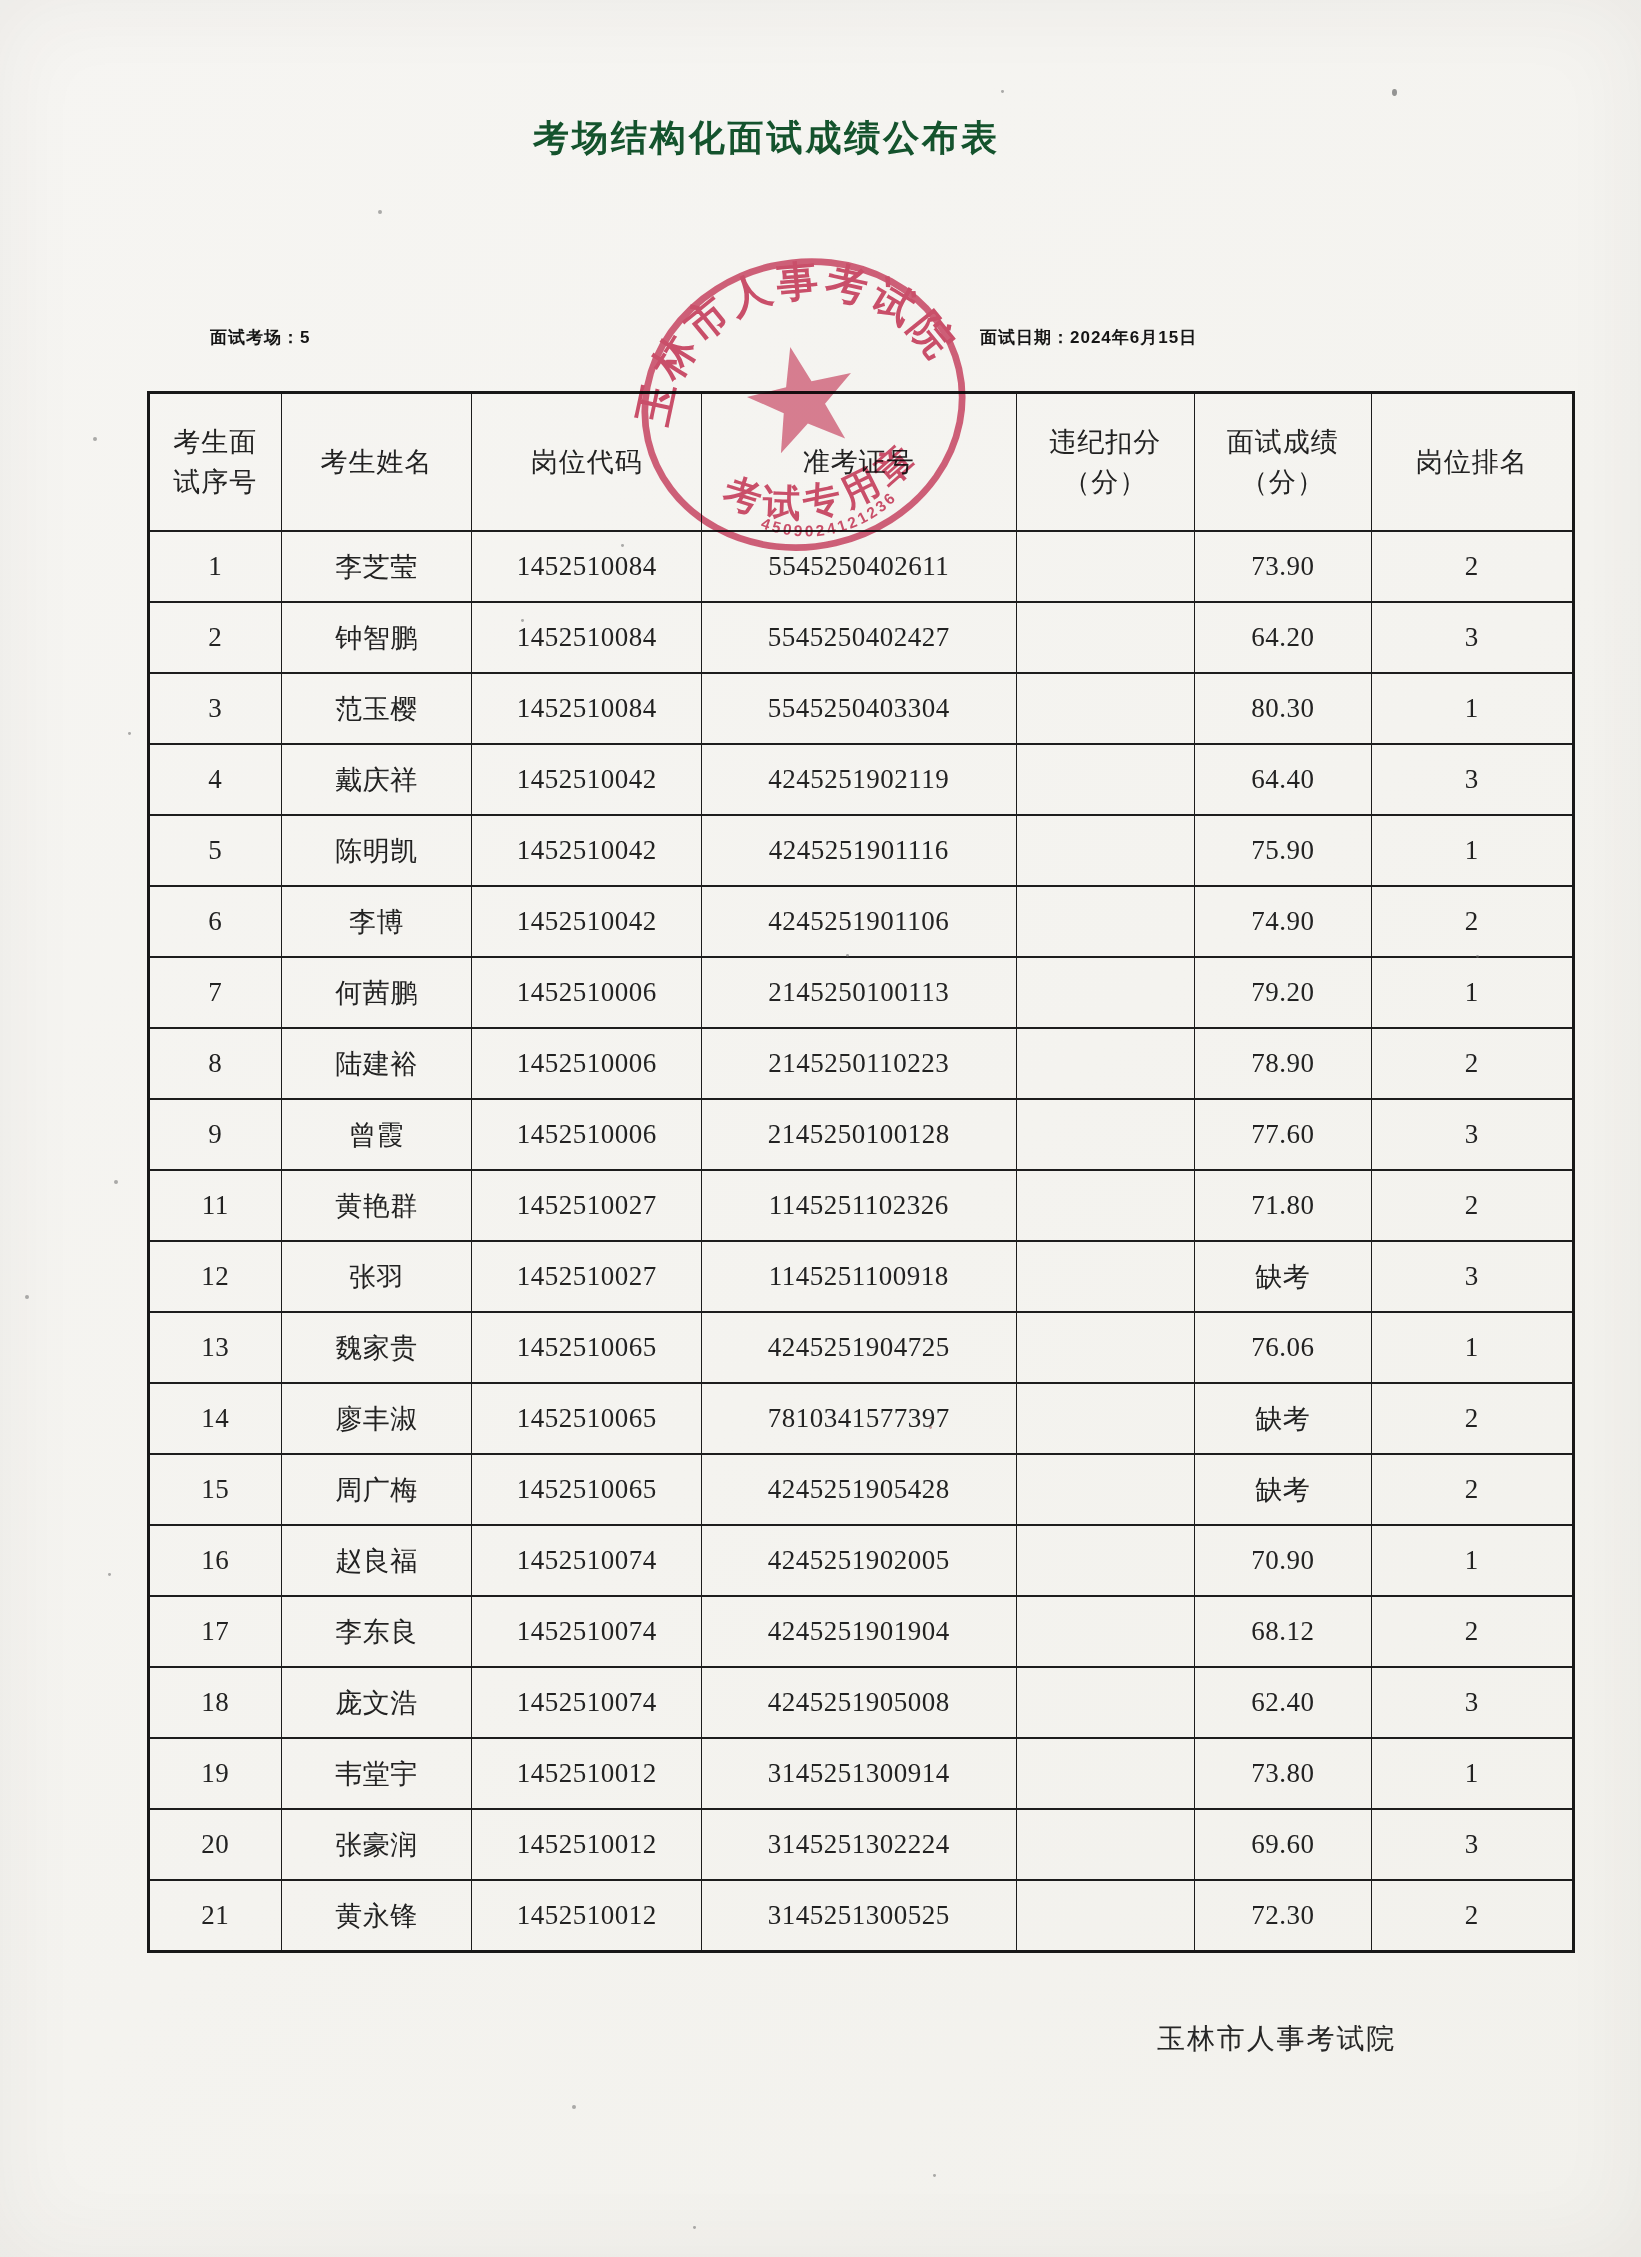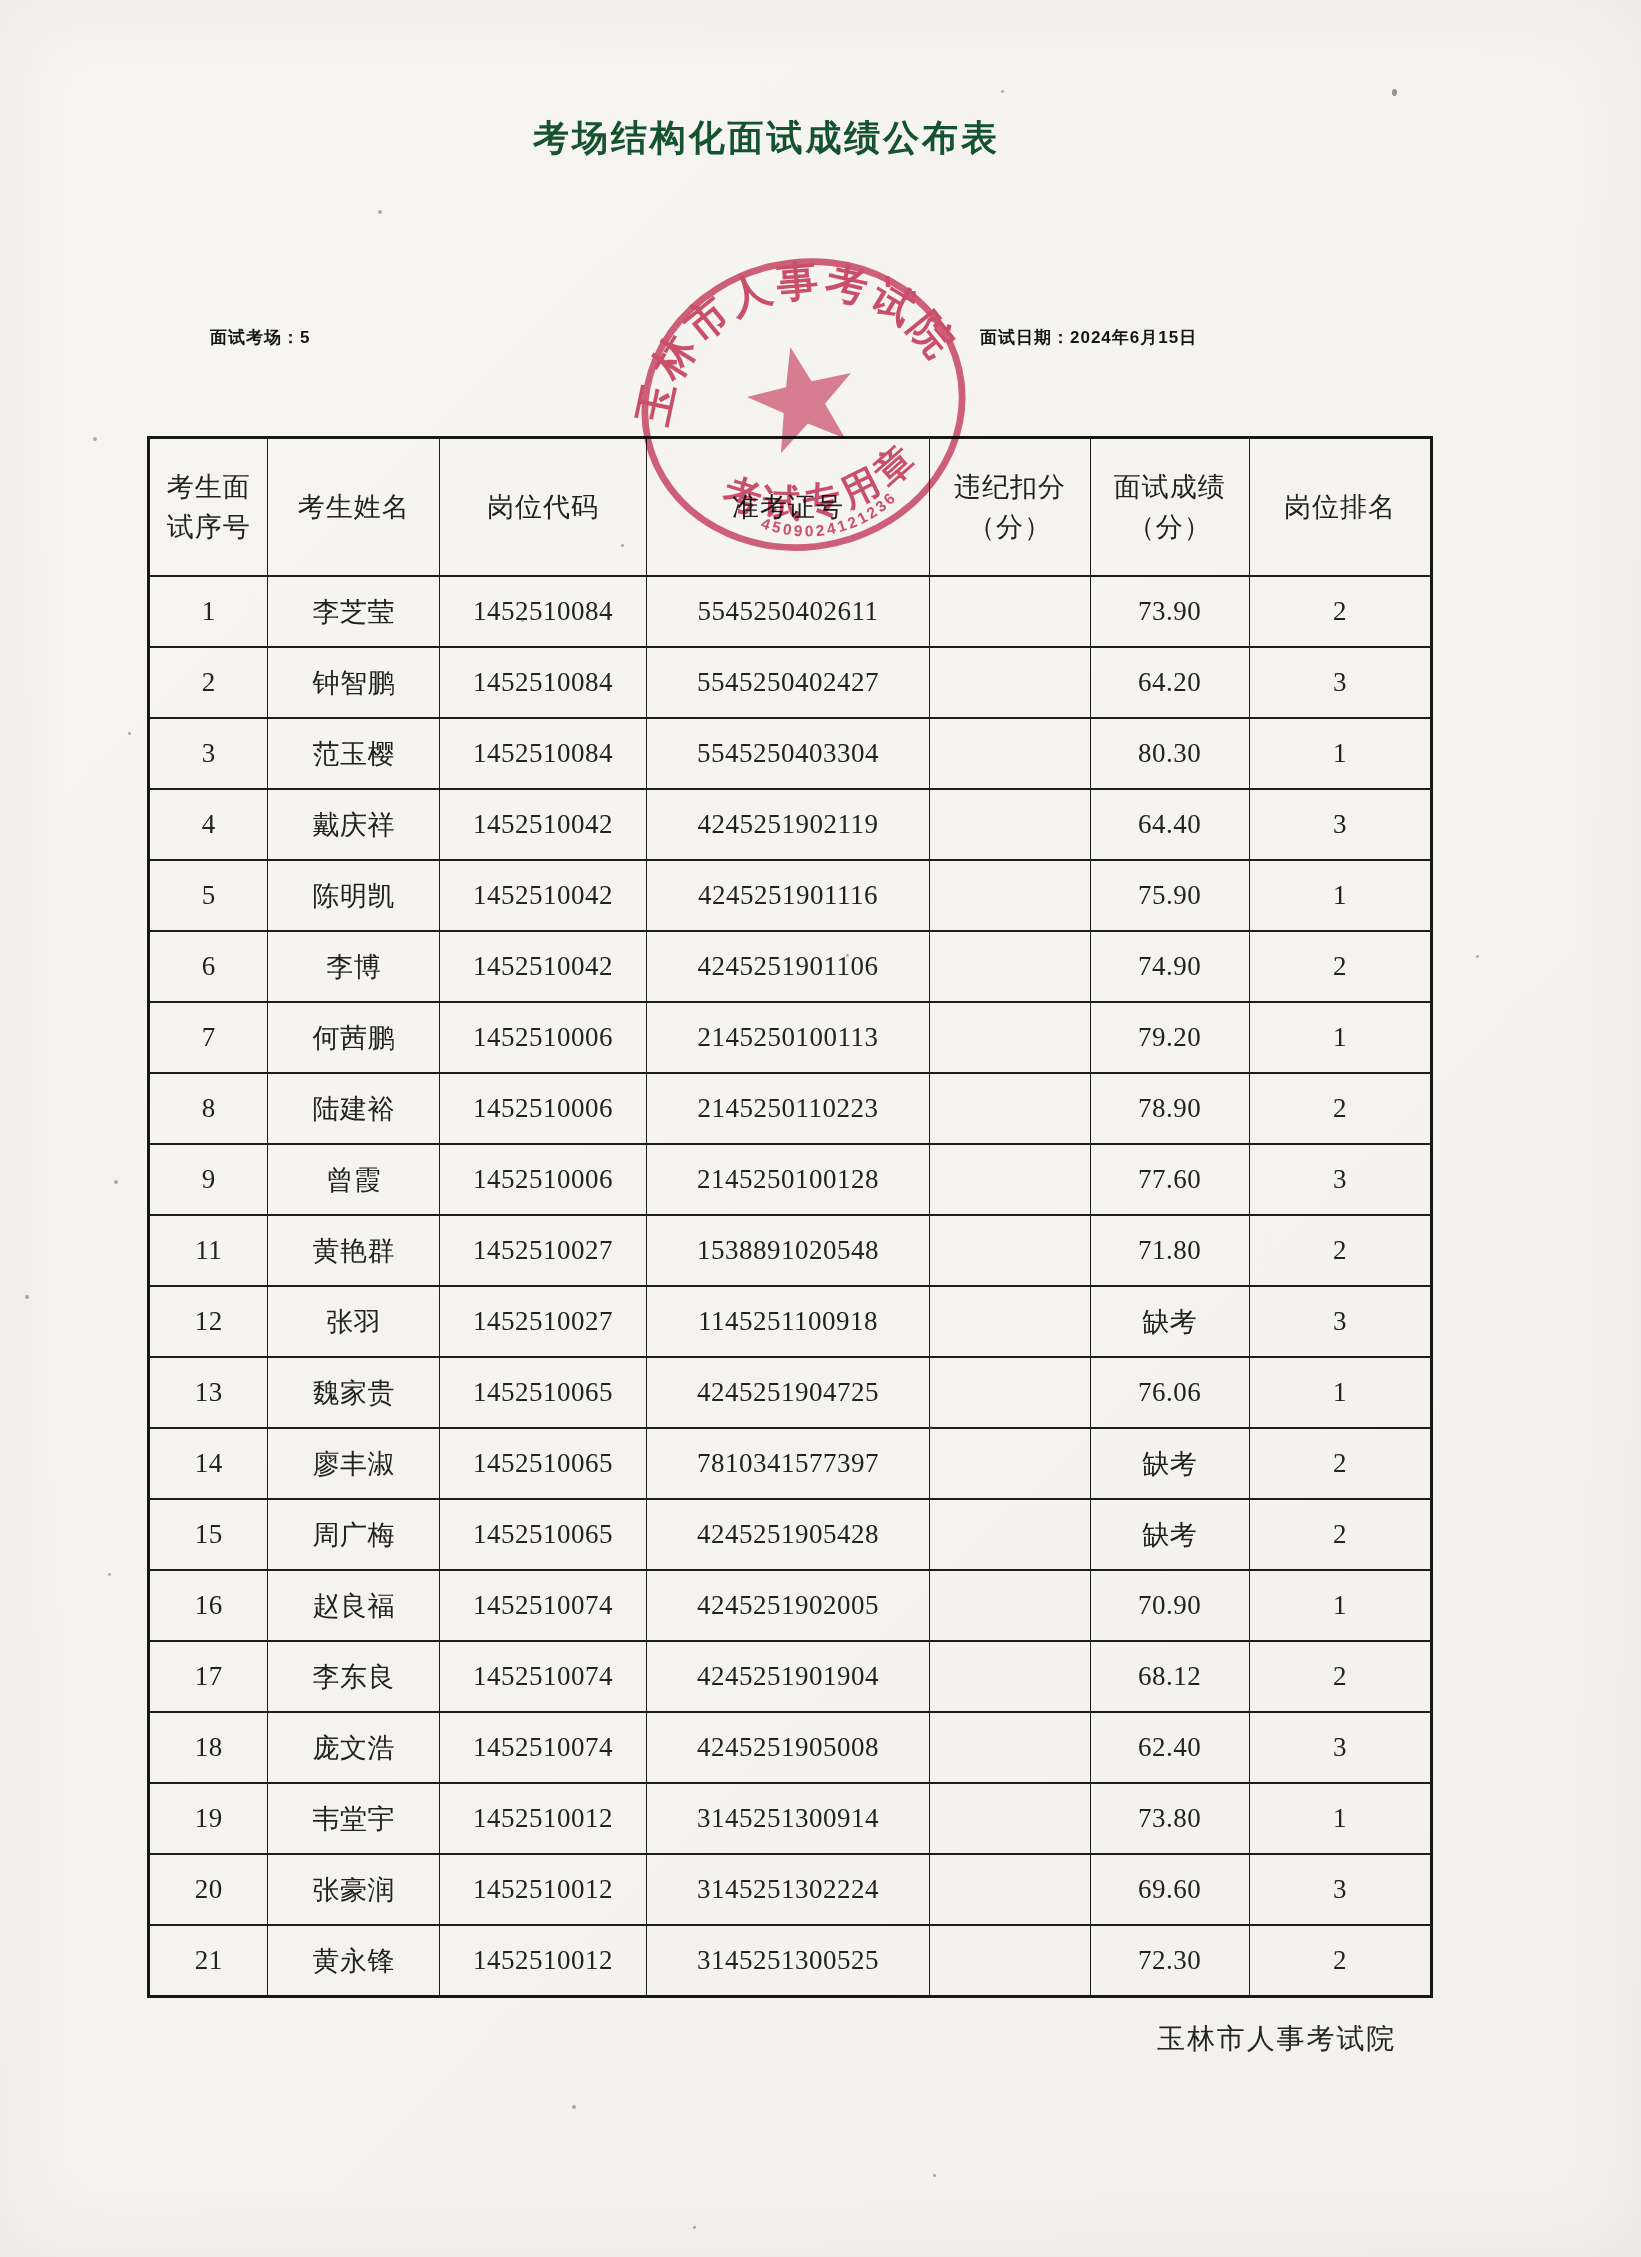--- a/index.html
+++ b/index.html
@@ -13,22 +13,22 @@
     position:absolute;top:114px;left:0;right:108px;text-align:center;
     font-family:"Liberation Sans", sans-serif;font-weight:700;
     font-size:36px;letter-spacing:2.9px;color:#14532d;
   }
   .meta{position:absolute;top:326px;font-family:"Liberation Sans", sans-serif;
     font-weight:600;font-size:17px;color:#151515;letter-spacing:1px;}
   .meta-room{left:210px;}
   .meta-date{left:980px;}
   .score-table-wrap{position:absolute;left:147px;top:391px;}
   table.score-table{
-    border-collapse:collapse;table-layout:fixed;width:1286px;
-    border:3.9px solid #181818;background:transparent;margin-top:45px;
+    border-collapse:collapse;table-layout:fixed;width:1428px;
+    border:3.9px solid #181818;background:transparent;
   }
   table.score-table th, table.score-table td{
     border:1.9px solid #1d1d1d;border-top-width:2.9px;border-bottom-width:2.9px;
     text-align:center;vertical-align:middle;color:#222;
     font-family:"Liberation Serif", serif;overflow:hidden;
   }
   table.score-table th{
     font-weight:400;font-size:27px;height:134px;line-height:1.5;
     white-space:pre-line;letter-spacing:1px;
   }
@@ -157,21 +157,21 @@
           <td>1452510006</td>
           <td>2145250100128</td>
           <td></td>
           <td>77.60</td>
           <td>3</td>
         </tr>
         <tr>
           <td>11</td>
           <td>黄艳群</td>
           <td>1452510027</td>
-          <td>1538891020548</td>
+          <td>1145251102326</td>
           <td></td>
           <td>71.80</td>
           <td>2</td>
         </tr>
         <tr>
           <td>12</td>
           <td>张羽</td>
           <td>1452510027</td>
           <td>1145251100918</td>
           <td></td>

